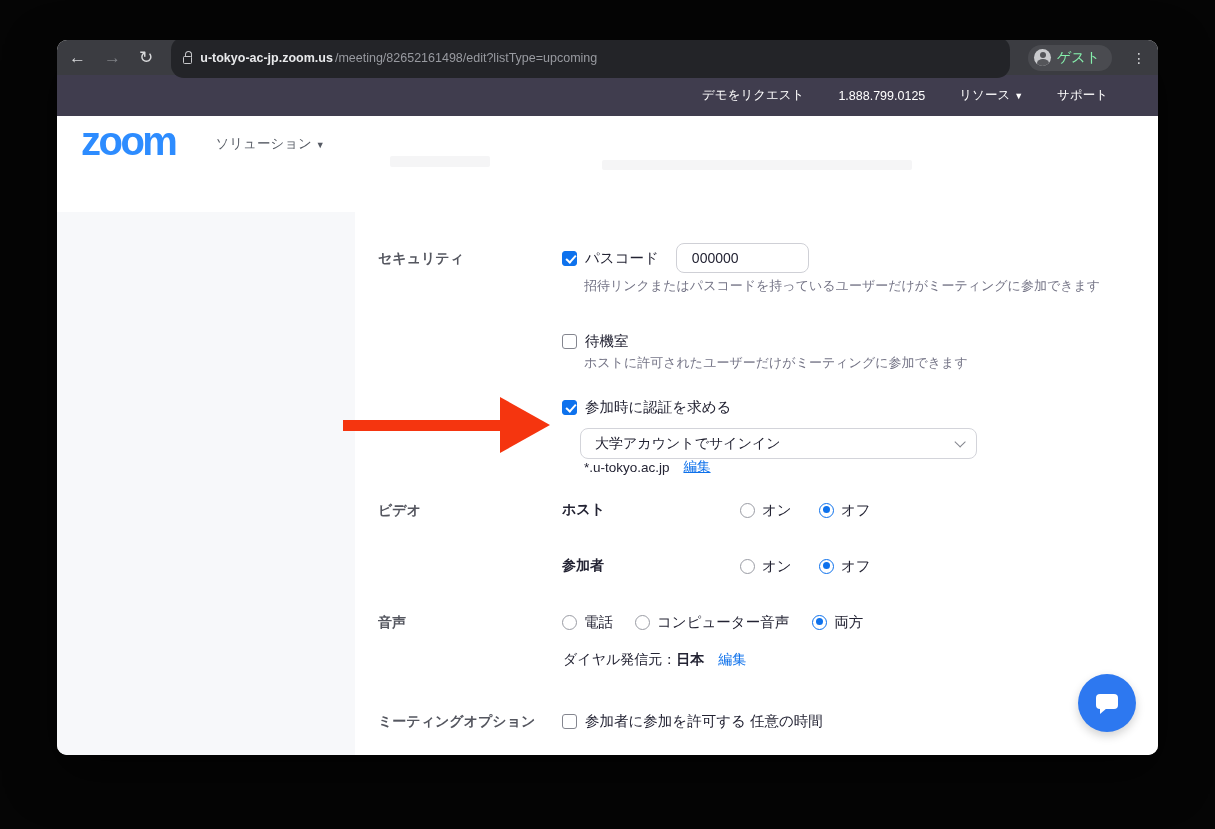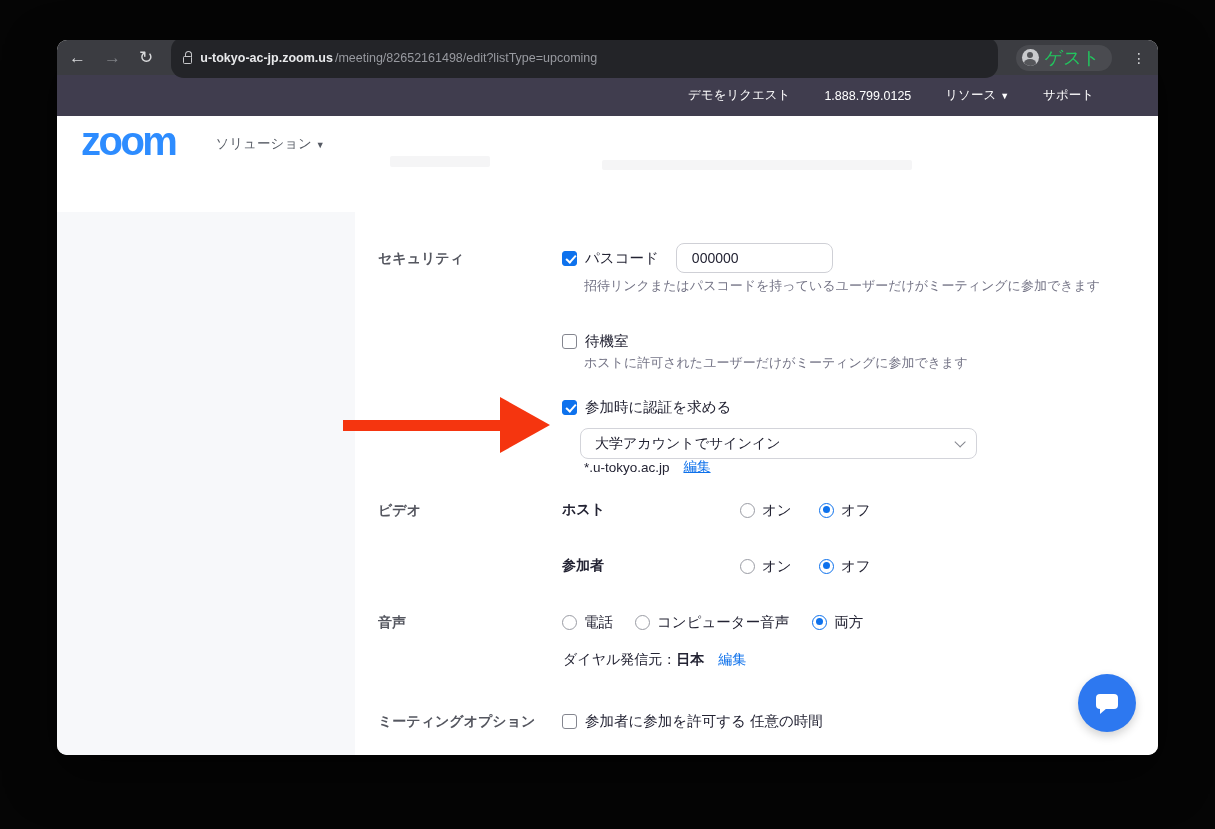--- a/index.html
+++ b/index.html
@@ -35,26 +35,26 @@
   .lock { width:9px; height:8px; border:1.5px solid #c6c7ca; border-radius:1.5px; position:relative; margin-top:4px; }
   .lock:before { content:""; position:absolute; left:1px; top:-6px; width:5px; height:5px;
     border:1.5px solid #c6c7ca; border-bottom:none; border-radius:4px 4px 0 0; }
   .url-host { color:#e8e9eb; font-size:12.5px; font-weight:bold; white-space:nowrap; }
   .url-path { color:#9height:a; color:#989aa0; font-size:12.5px; white-space:nowrap; }
   .guest { height:26px; background:#4a4b50; border-radius:13px; display:flex; align-items:center;
     gap:6px; padding:0 12px 0 6px; }
   .guest-ava { width:17px; height:17px; border-radius:50%; background:#c9cacd; position:relative; overflow:hidden; }
   .guest-ava:before{ content:""; position:absolute; left:5.5px; top:3px; width:6px; height:6px; border-radius:50%; background:#55565a; }
   .guest-ava:after{ content:""; position:absolute; left:2.5px; top:10px; width:12px; height:8px; border-radius:50%; background:#55565a; }
-  .guest-label { color:#22c55e; font-size:18px; }
+  .guest-label { color:#86efac; font-size:14px; }
   .kebab { color:#d8d9db; font-size:14px; letter-spacing:0; margin-left:2px; }
 
   
   .site-topbar { height:41px; background:#403d4e; display:flex; align-items:center;
-    justify-content:flex-end; gap:34px; padding-right:64px; }
+    justify-content:flex-end; gap:34px; padding-right:50px; }
   .site-topbar a { color:#fff; font-size:12.5px; text-decoration:none; white-space:nowrap; }
   .caret { font-size:9px; color:#fff; margin-left:4px; }
 
   
   .site-header { height:55px; background:rgba(255,255,255,.97); display:flex; align-items:center;
     padding:0 24px; position:relative; z-index:2; }
   .ghost { position:absolute; background:rgba(55,58,80,.05); border-radius:2px; }
   .logo { color:#2d8cff; font-size:40px; font-weight:bold; letter-spacing:-2.5px; line-height:.8; margin-top:-6px; }
   .solutions { margin-left:40px; color:#555a63; font-size:13.5px; }
   .solutions .caret { color:#555a63; }
@@ -78,21 +78,21 @@
   .cb.checked:after { content:""; position:absolute; left:4.5px; top:1.5px; width:4px; height:8px;
     border:solid #fff; border-width:0 2px 2px 0; transform:rotate(42deg); }
   .cb-label { margin-left:8px; font-size:14.5px; }
 
   .radio { width:15px; height:15px; border:1.5px solid #9a9ca4; border-radius:50%; background:#fff; flex:0 0 auto; }
   .radio.sel { border-color:#0e72ed; position:relative; }
   .radio.sel:after { content:""; position:absolute; left:2.5px; top:2.5px; width:7px; height:7px;
     border-radius:50%; background:#0e72ed; }
   .radio-label { margin-left:7px; font-size:14.5px; }
 
-  .textinput { width:157px; height:30px; border:1px solid #cfd0d6; border-radius:8px; padding:4px 15px;
+  .textinput { width:133px; height:30px; border:1px solid #cfd0d6; border-radius:8px; padding:4px 15px;
     font-size:14px; color:#232333; font-family:inherit; margin-left:17px; background:#fff; }
   .selectbox { position:absolute; width:397px; height:31px; border:1px solid #d3d4da; border-radius:8px;
     background:#fff; display:flex; align-items:center; padding:0 14px; font-size:14px; color:#232333; }
   .selectbox .chev { margin-left:auto; width:8px; height:8px; border:solid #83858d; border-width:0 1.5px 1.5px 0;
     transform:rotate(45deg) translateY(-3px); }
   .link { color:#0e71eb; text-decoration:none; }
   .link.u { text-decoration:underline; }
   .bold { font-weight:bold; }
 
   .arrow { position:absolute; left:286px; top:357px; width:210px; height:57px; z-index:3; }

